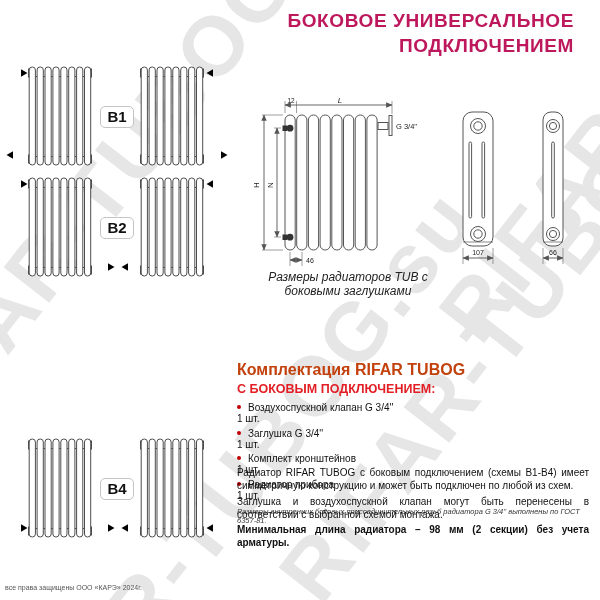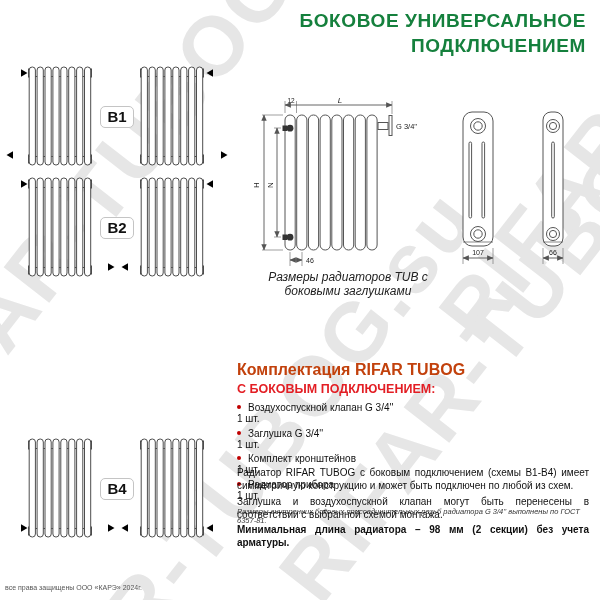--- a/index.html
+++ b/index.html
@@ -8,22 +8,22 @@
     font-family:"Liberation Sans","DejaVu Sans",sans-serif;color:#1a1a1a;
   }
   .page{position:absolute;inset:0;}
   
   .wm{
     position:absolute;z-index:0;white-space:nowrap;font-weight:800;font-size:84px;
     letter-spacing:3px;color:#e6e6e6;transform:rotate(-52deg);transform-origin:0 0;
     user-select:none;
   }
   
-  .title{position:absolute;top:8px;right:14px;z-index:2;text-align:right;
-    font-size:19px;font-weight:800;letter-spacing:0.6px;line-height:1.32;color:#15803d;}
+  .title{position:absolute;top:8px;right:26px;z-index:2;text-align:right;
+    font-size:19px;font-weight:800;letter-spacing:0.6px;line-height:1.32;color:#be185d;}
   
   .scheme{position:absolute;left:0;width:240px;height:112px;z-index:1;}
   .rad{position:absolute;top:0;width:64px;height:100px;}
   .badge{
     position:absolute;left:100px;top:40px;width:32px;height:20px;z-index:1;
     background:#fff;border:1px solid #c4c4c4;border-radius:5px;
     font-size:15px;font-weight:800;color:#111;text-align:center;line-height:20px;
   }
   .arr{position:absolute;width:22px;height:10px;overflow:visible;}
   .arr.left{transform:scaleX(-1);}

